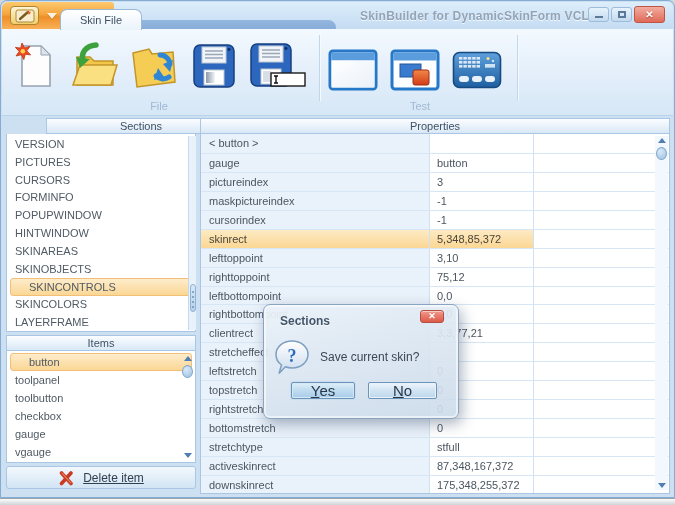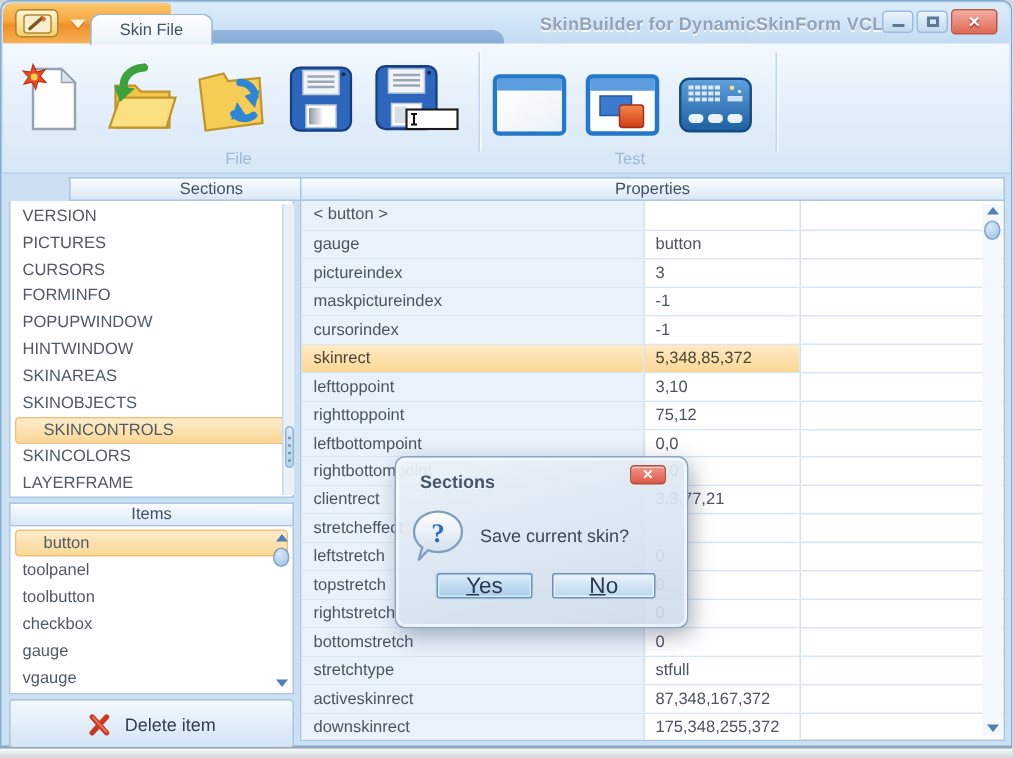--- a/index.html
+++ b/index.html
@@ -65,23 +65,23 @@
   .ph-items{left:5px;top:334px;width:190px;}
   .ph-props{left:199px;top:117px;width:470px;}
   .listbox{position:absolute;background:#fff;border:1px solid #a9c7e4;border-top:none;overflow:hidden;}
   .lb-sections{left:5px;top:133px;width:190px;height:198px;padding-top:2px;}
   .lb-items{left:5px;top:350px;width:190px;height:112px;padding-top:2px;}
   .list-item{height:17.8px;line-height:17.8px;padding-left:8px;font-size:11px;color:#4f5a64;
        white-space:nowrap;cursor:default;}
   .lb-items .list-item{height:18px;line-height:18px;}
   .list-item.sel{background:linear-gradient(#fdeccb,#fbd795);border:1px solid #f2bf79;
        border-radius:3px;margin:0 3px;padding-left:18px;line-height:16px;}
-  .delete-bar{position:absolute;left:5px;top:465px;width:190px;height:33px;
+  .delete-bar{position:absolute;left:5px;top:465px;width:190px;height:23px;
        background:linear-gradient(#f3f9fd,#d2e4f4);border:1px solid #a9c7e4;border-radius:3px;
-       display:flex;align-items:center;justify-content:center;gap:9px;font-size:12px;color:#2f3f4f;cursor:default;}
+       display:flex;align-items:center;justify-content:center;gap:9px;font-size:12px;color:#2f3f4f;cursor:default;text-decoration:underline;}
 
   
   .sb-track-thin{position:absolute;left:187px;top:135px;width:8px;height:194px;
        background:#e9f2fb;border-left:1px solid #c5daee;}
   .sb-thumb-dots{position:absolute;left:0.5px;top:148px;width:6px;height:28px;
        background:linear-gradient(#d9e8f7,#b6d1ea);border:1px solid #8fb2d6;border-radius:3px;}
   .sb-thumb-dots::after{content:"";position:absolute;left:1.5px;top:6px;width:2px;height:2px;
        border-radius:50%;background:#7193b8;box-shadow:0 5px 0 #7193b8,0 10px 0 #7193b8,0 15px 0 #7193b8;}
   .arrow-up{width:0;height:0;border-left:4px solid transparent;border-right:4px solid transparent;
        border-bottom:5px solid #4f7fb5;}

